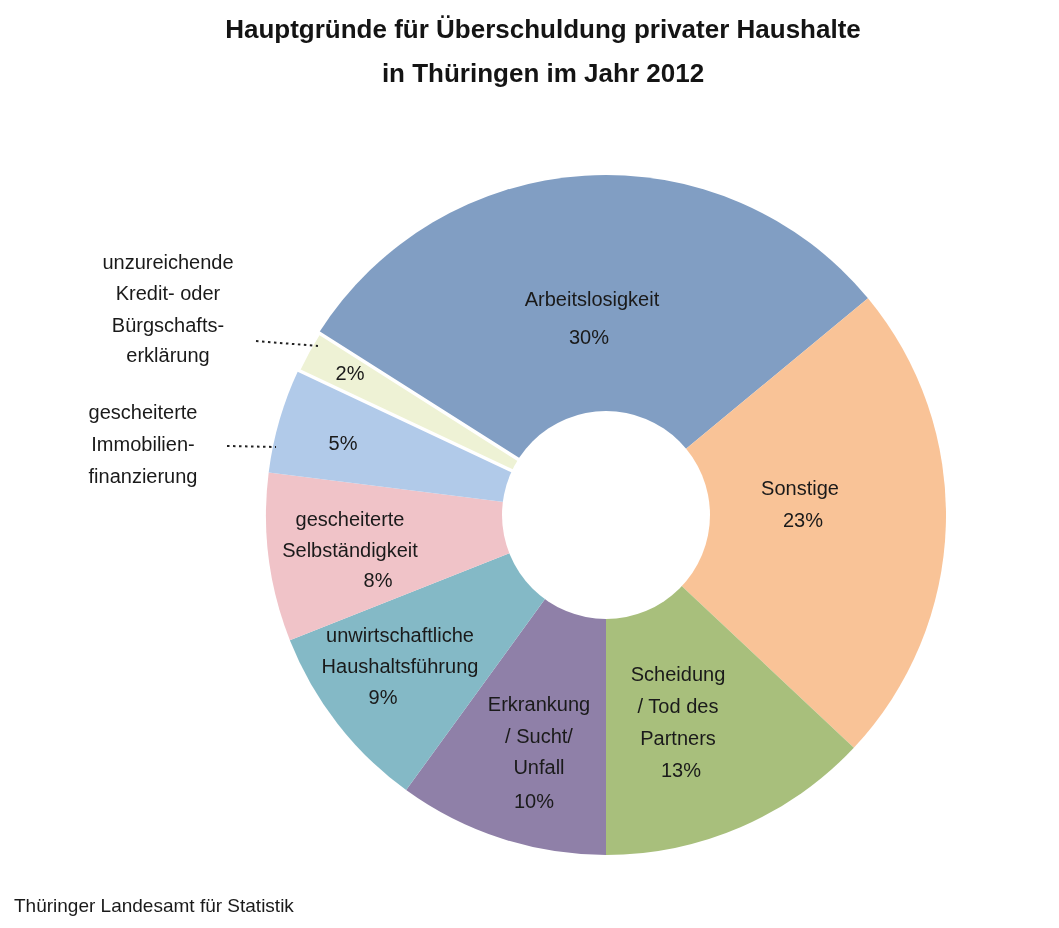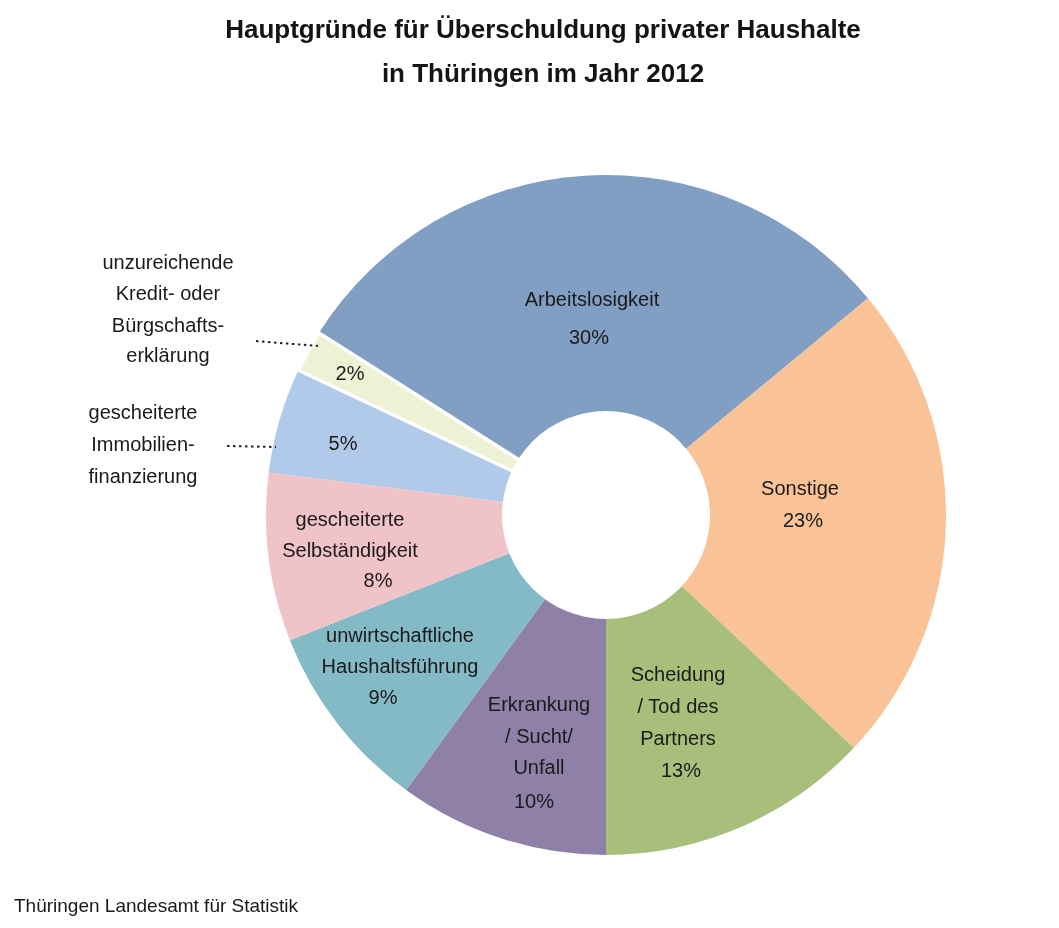--- a/index.html
+++ b/index.html
@@ -71,15 +71,15 @@
       <line x1="227" y1="446" x2="276" y2="447" stroke="#222222" stroke-width="2" stroke-dasharray="2.5 3.5"></line>
       <text x="343" y="443" text-anchor="middle" dominant-baseline="central" font-size="20" fill="#1a1a1a">5%</text>
       <text x="168" y="262" text-anchor="middle" dominant-baseline="central" font-size="20" fill="#1a1a1a">unzureichende</text>
       <text x="168" y="293" text-anchor="middle" dominant-baseline="central" font-size="20" fill="#1a1a1a">Kredit- oder</text>
       <text x="168" y="325" text-anchor="middle" dominant-baseline="central" font-size="20" fill="#1a1a1a">Bürgschafts-</text>
       <text x="168" y="355" text-anchor="middle" dominant-baseline="central" font-size="20" fill="#1a1a1a">erklärung</text>
       <line x1="256" y1="341" x2="318" y2="346" stroke="#222222" stroke-width="2" stroke-dasharray="2.5 3.5"></line>
       <text x="350" y="373" text-anchor="middle" dominant-baseline="central" font-size="20" fill="#1a1a1a">2%</text>
     </svg>
 
-  <div class="source">Thüringen Landesamt für Statistik</div>
+  <div class="source">Thüringer Landesamt für Statistik</div>
 
 </div>
 
 </body></html>

